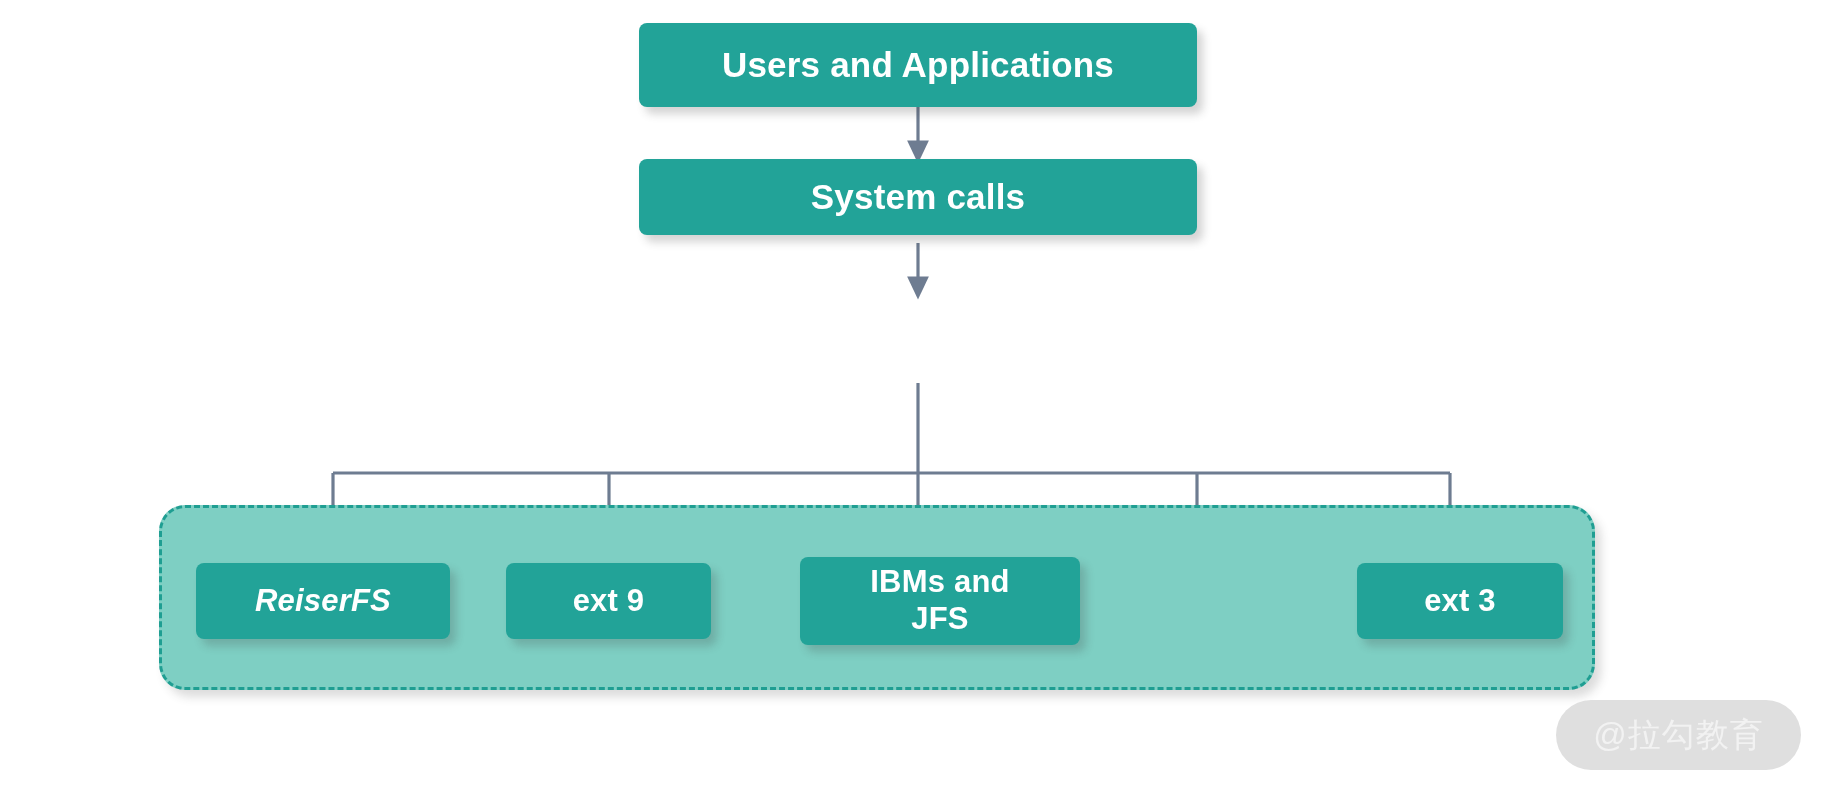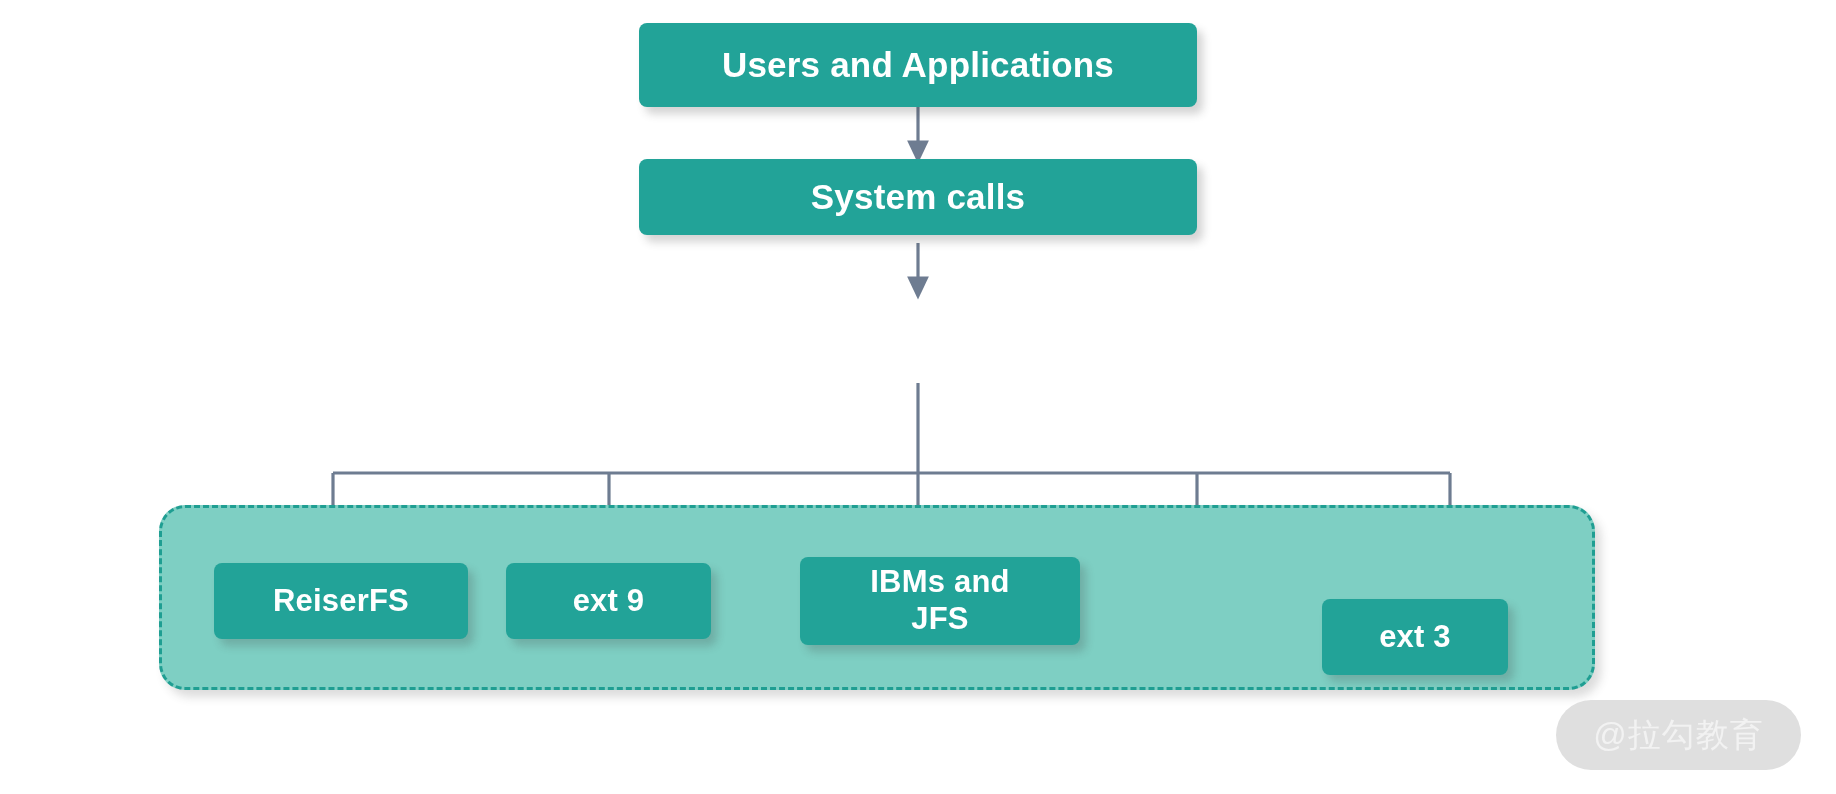--- a/index.html
+++ b/index.html
@@ -58,25 +58,25 @@
     border: 3px dashed #1F9E92;
     border-radius: 26px;
     box-shadow: 6px 7px 10px rgba(60,60,60,0.18);
   }
 
   
   .leaf {
     font-size: 31px;
     height: 76px;
   }
-  #node-reiserfs { left: 214px;  top: 563px; width: 254px; }
+  #node-reiserfs { left: 196px;  top: 563px; width: 254px; font-style: italic; }
   #node-ext2     { left: 506px;  top: 563px; width: 205px; }
   #node-jfs      { left: 800px;  top: 557px; width: 280px; height: 88px; }
   #node-xfs      { left: 1107px; top: 563px; width: 190px; }
-  #node-ext3     { left: 1322px; top: 563px; width: 186px; margin-top: 36px; }
+  #node-ext3     { left: 1357px; top: 563px; width: 206px; }
 
   
   #connectors {
     position: absolute;
     left: 0;
     top: 0;
     width: 1836px;
     height: 794px;
     pointer-events: none;
   }

